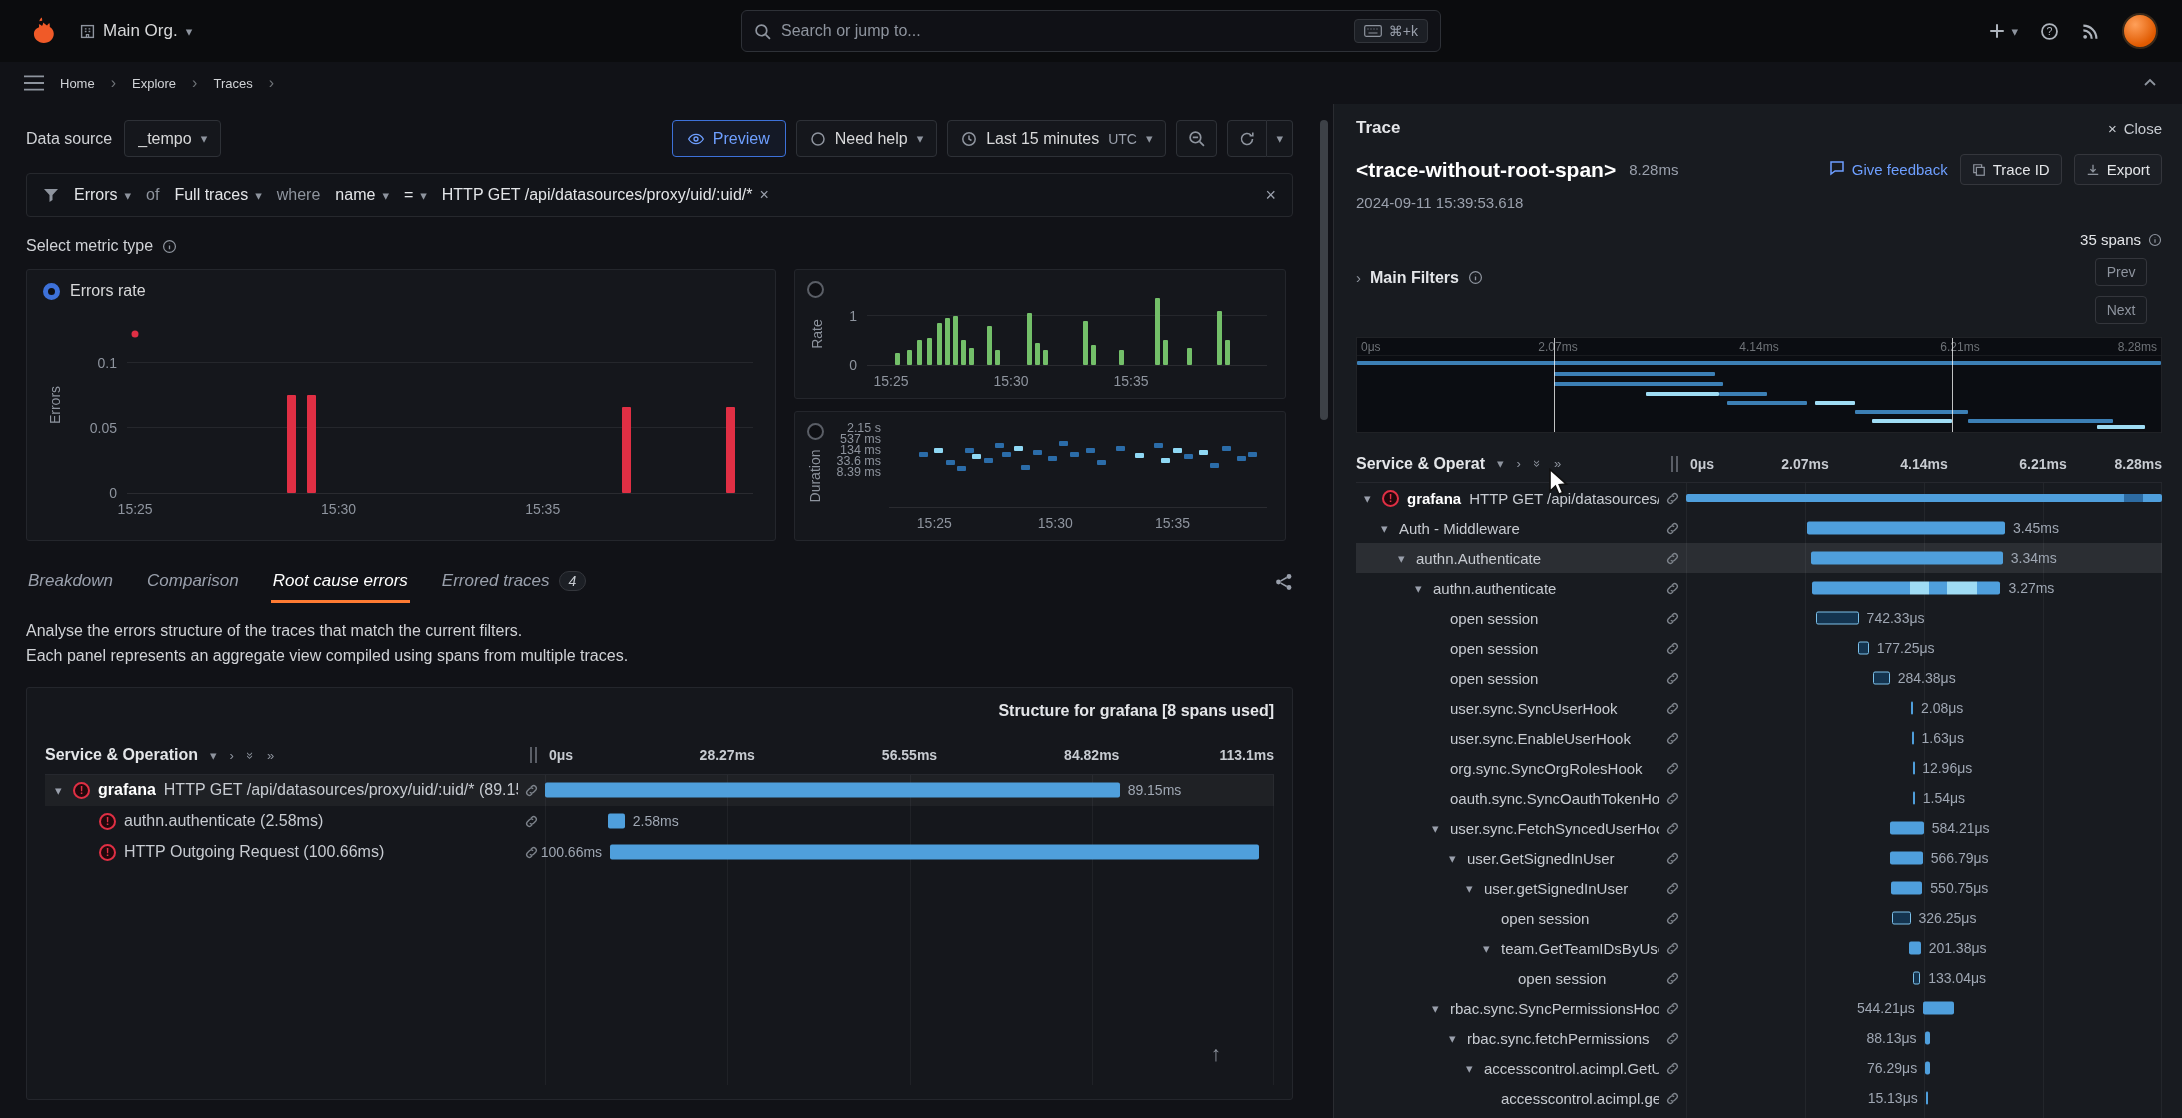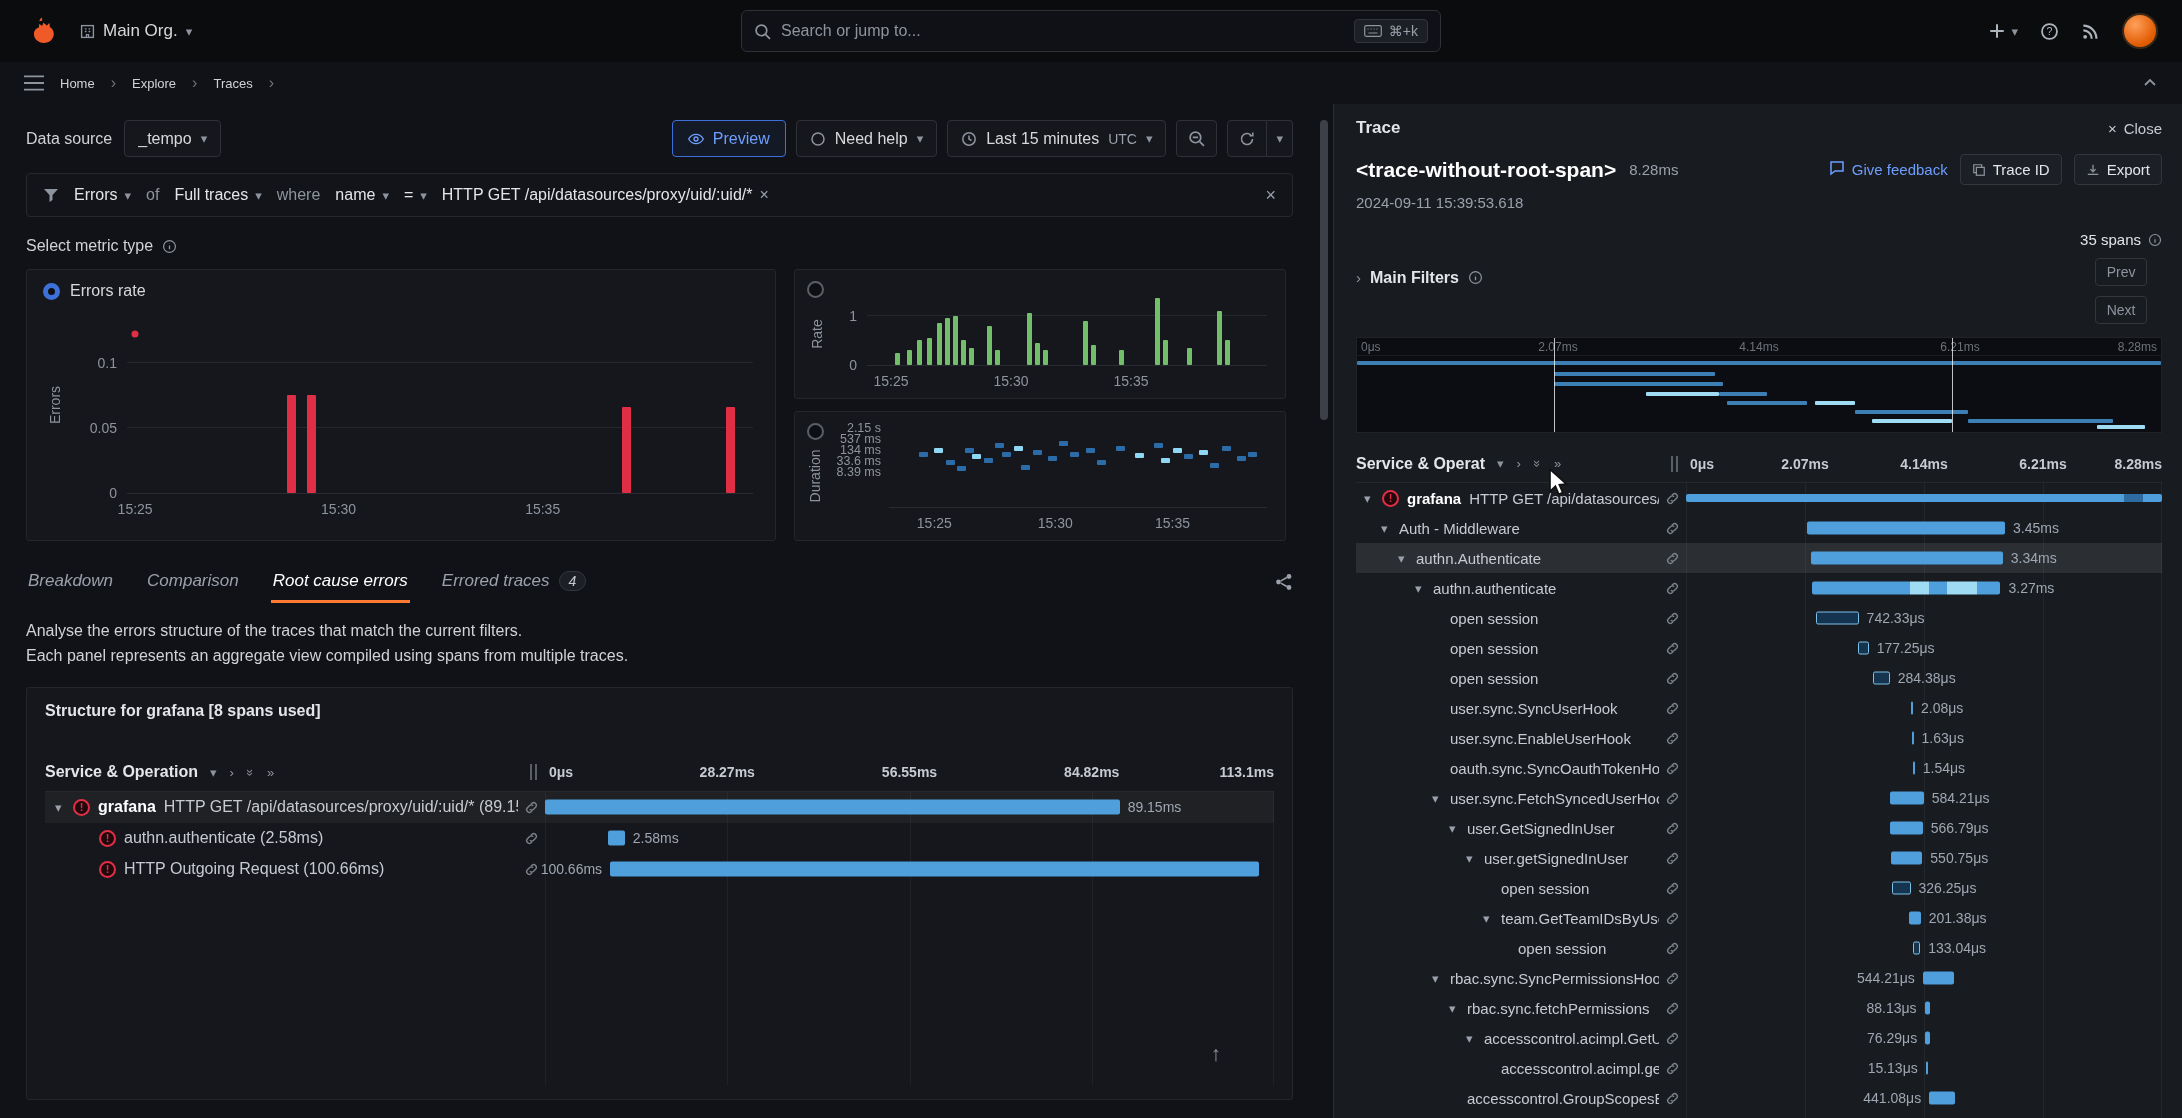--- a/index.html
+++ b/index.html
@@ -79,21 +79,21 @@
   .tabs { display:flex; align-items:center; gap:30px; margin-bottom:16px; height:42px;font-style:italic; }
   .tab { font-size:17px; color:#9aa0ac; padding:9px 2px; cursor:pointer; border-bottom:3px solid transparent; display:flex; align-items:center; gap:9px; }
   .tab.active { color:#ffffff; border-bottom:3px solid #ff7b33; }
   .badge { background:#1c1f25; border:1px solid #34363c; border-radius:10px; padding:1px 9px; font-size:14px; color:#c7cbd1; }
   .tabs-share { margin-left:auto; color:#9aa0ac; cursor:pointer; display:flex; }
 
   .desc { font-size:16px; color:#d0d2d6; line-height:1.55; margin-bottom:18px; }
 
   
   .structure { flex:1; margin-bottom:18px; padding:14px 18px; display:flex; flex-direction:column; }
-  .structure-title { font-size:16px; font-weight:bold; color:#e3e5e8; margin-bottom:34px; }
+  .structure-title { font-size:16px; font-weight:bold; color:#e3e5e8; margin-bottom:17px;text-align:right; }
   .tbl-head { display:flex; align-items:center; height:38px; border-bottom:1px solid #26282e; font-weight:bold; font-size:16px; color:#e3e5e8; }
   .head-name { display:flex; align-items:center; }
   .head-name.w-st { width:500px; } .head-name.w-sp { width:330px; }
   .col-icons { display:flex; align-items:center; gap:13px; color:#8e949e; margin-left:12px; font-size:13px; font-weight:normal; }
   .rot90 { display:inline-block; transform:rotate(90deg); }
   .grip { display:flex; gap:3px; margin-left:auto; margin-right:8px; cursor:col-resize; }
   .grip i { display:block; width:2px; height:16px; background:#5a5e66; }
   .scale { position:relative; flex:1; height:100%; }
   .scale-label { position:absolute; top:50%; transform:translateY(-50%); font-size:14px; color:#c7cbd1; font-weight:bold; white-space:nowrap; }
   .rows-wrap { position:relative; flex:1; }
@@ -815,20 +815,36 @@
               </span>
             </div>
             <div class="t-tl">
               <span class="bar" style="left: 47.4638%; width: 0.35%;"></span>
               <span class="bar-label" style="left: calc(47.8138% + 8px);">1.63μs</span>
             </div>
           </div>
           <div class="t-row sp">
             <div class="t-name w-sp" style="padding-left: 76px;">
               <span class="slot"></span>
+              <span class="opname">org.sync.SyncOrgRolesHook</span>
+              <span class="lnk">
+                <svg width="15" height="15" viewBox="0 0 18 18">
+                  <path d="M7 11a3.2 3.2 0 0 0 4.5 0l2.6-2.6a3.2 3.2 0 0 0-4.5-4.5L8.2 5.3" fill="none" stroke="currentColor" stroke-width="1.6"></path>
+                  <path d="M11 7a3.2 3.2 0 0 0-4.5 0L3.9 9.6a3.2 3.2 0 0 0 4.5 4.5l1.4-1.4" fill="none" stroke="currentColor" stroke-width="1.6"></path>
+                </svg>
+              </span>
+            </div>
+            <div class="t-tl">
+              <span class="bar" style="left: 47.5845%; width: 0.35%;"></span>
+              <span class="bar-label" style="left: calc(47.9345% + 8px);">12.96μs</span>
+            </div>
+          </div>
+          <div class="t-row sp">
+            <div class="t-name w-sp" style="padding-left: 76px;">
+              <span class="slot"></span>
               <span class="opname">oauth.sync.SyncOauthTokenHook</span>
               <span class="lnk">
                 <svg width="15" height="15" viewBox="0 0 18 18">
                   <path d="M7 11a3.2 3.2 0 0 0 4.5 0l2.6-2.6a3.2 3.2 0 0 0-4.5-4.5L8.2 5.3" fill="none" stroke="currentColor" stroke-width="1.6"></path>
                   <path d="M11 7a3.2 3.2 0 0 0-4.5 0L3.9 9.6a3.2 3.2 0 0 0 4.5 4.5l1.4-1.4" fill="none" stroke="currentColor" stroke-width="1.6"></path>
                 </svg>
               </span>
             </div>
             <div class="t-tl">
               <span class="bar" style="left: 47.7053%; width: 0.35%;"></span>

